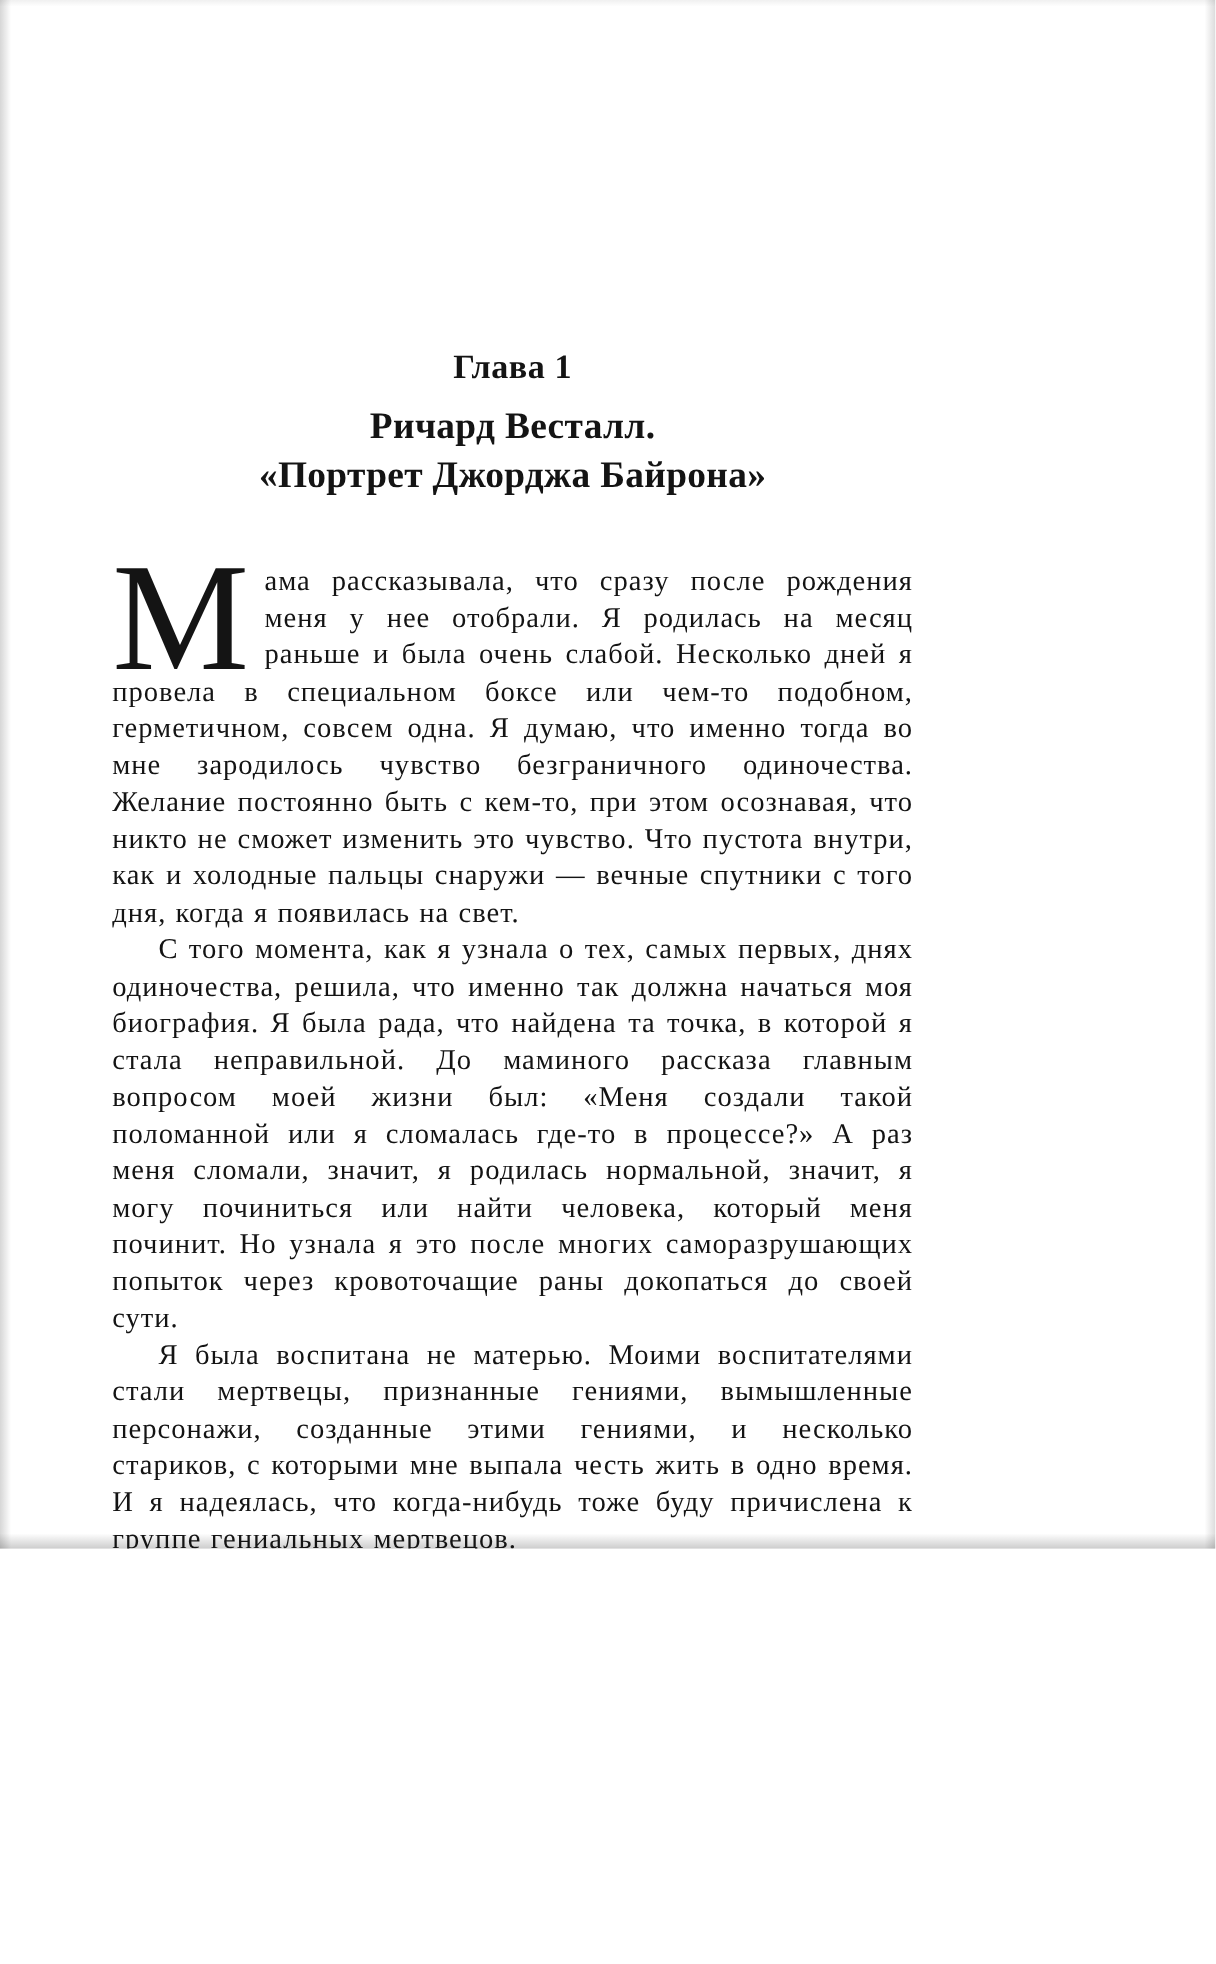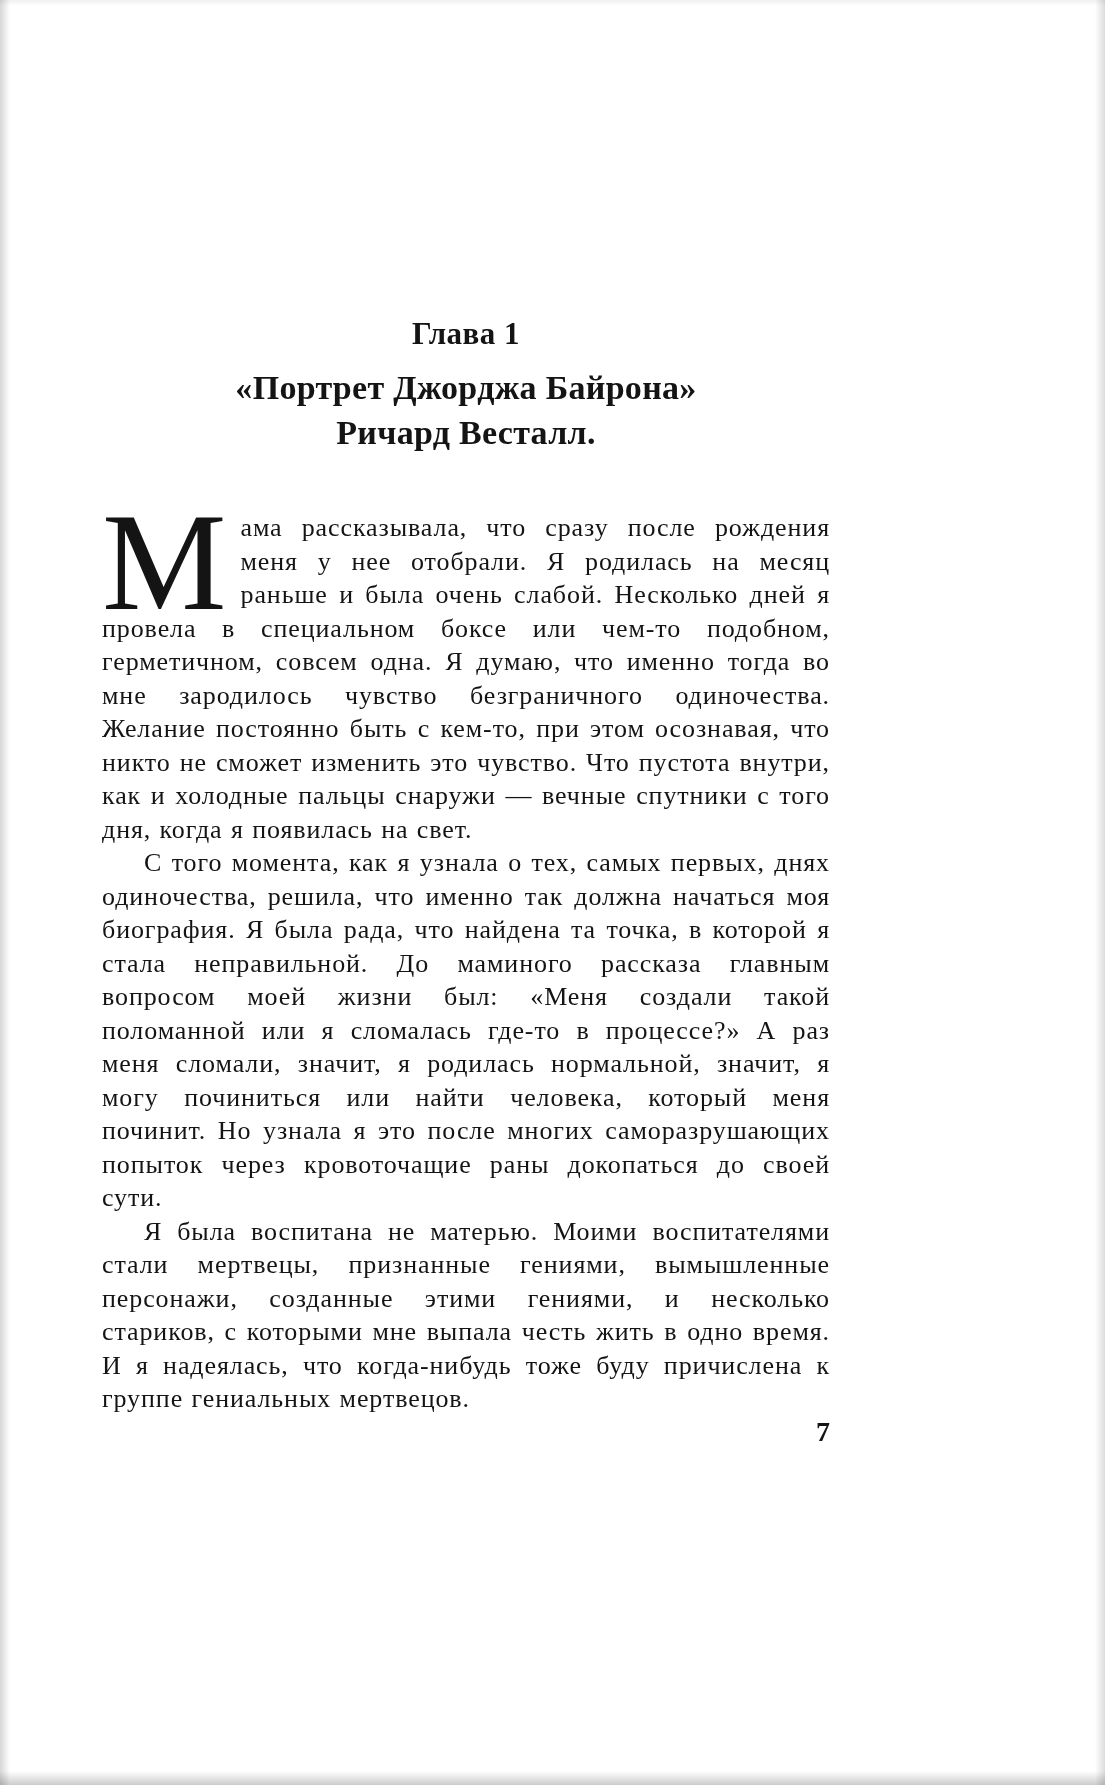--- a/index.html
+++ b/index.html
@@ -5,21 +5,21 @@
   html, body {
     margin: 0;
     padding: 0;
     background: #ffffff;
     font-family: "Liberation Serif", "DejaVu Serif", serif;
     color: #141414;
   }
   .sheet {
     position: relative;
     width: 1105px;
-    height: 1785px;
+    height: 1408px;
     overflow: hidden;
     background:
       linear-gradient(to right, rgba(0,0,0,0.16), rgba(0,0,0,0) 10px),
       linear-gradient(to left, rgba(0,0,0,0.14), rgba(0,0,0,0) 10px),
       linear-gradient(to top, rgba(0,0,0,0.20), rgba(0,0,0,0) 14px),
       linear-gradient(to bottom, rgba(0,0,0,0.06), rgba(0,0,0,0) 6px),
       #ffffff;
   }
   .content {
     position: absolute;
@@ -76,22 +76,22 @@
 </style>
 </head>
 <body>
 
 <div class="sheet">
   <div class="content">
 
     <div class="chapter-heading">Глава 1</div>
 
     <div class="book-title">
+      <div>Ричард Весталл.</div>
       <div>«Портрет Джорджа Байрона»</div>
-      <div>Ричард Весталл.</div>
     </div>
 
     <div class="body-text">
       <p><span class="dropcap">М</span><span>ама рассказывала, что сразу после рождения меня у нее отобрали. Я родилась на месяц раньше и была очень слабой. Несколько дней я провела в специальном боксе или чем-то подобном, герметичном, совсем одна. Я думаю, что именно тогда во мне зародилось чувство безграничного одиночества. Желание постоянно быть с кем-то, при этом осознавая, что никто не сможет изменить это чувство. Что пустота внутри, как и холодные пальцы снаружи — вечные спутники с того дня, когда я появилась на свет.</span></p>
 
       <p class="p-indent">С того момента, как я узнала о тех, самых первых, днях одиночества, решила, что именно так должна начаться моя биография. Я была рада, что найдена та точка, в которой я стала неправильной. До маминого рассказа главным вопросом моей жизни был: «Меня создали такой поломанной или я сломалась где-то в процессе?» А раз меня сломали, значит, я родилась нормальной, значит, я могу починиться или найти человека, который меня починит. Но узнала я это после многих саморазрушающих попыток через кровоточащие раны докопаться до своей сути.</p>
 
       <p class="p-indent">Я была воспитана не матерью. Моими воспитателями стали мертвецы, признанные гениями, вымышленные персонажи, созданные этими гениями, и несколько стариков, с которыми мне выпала честь жить в одно время. И я надеялась, что когда-нибудь тоже буду причислена к группе гениальных мертвецов.</p>
     </div>
 

